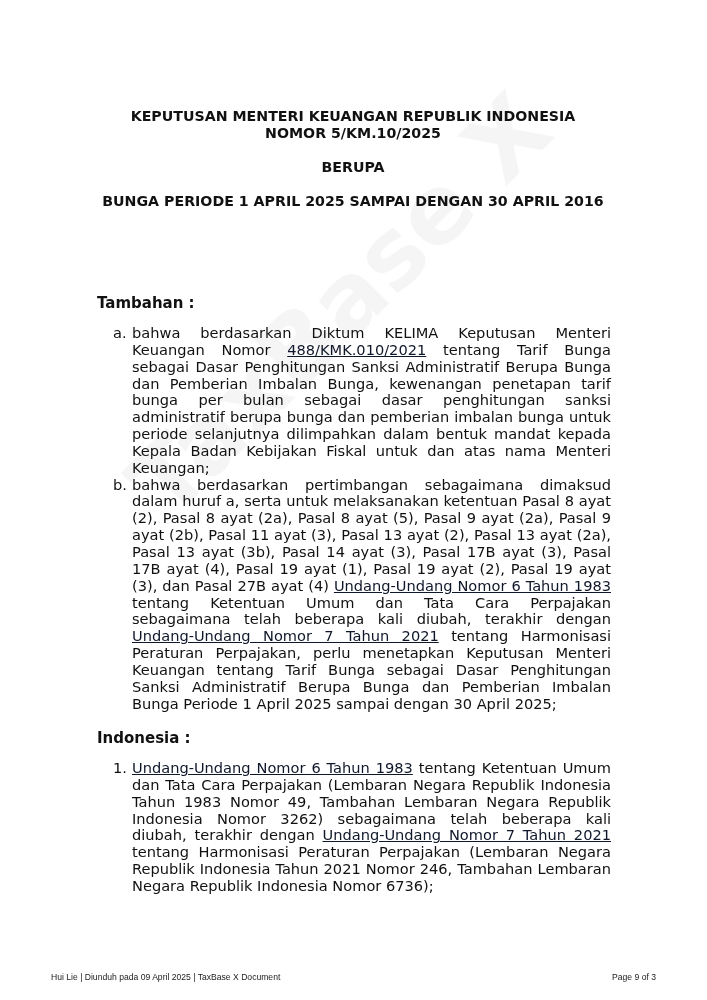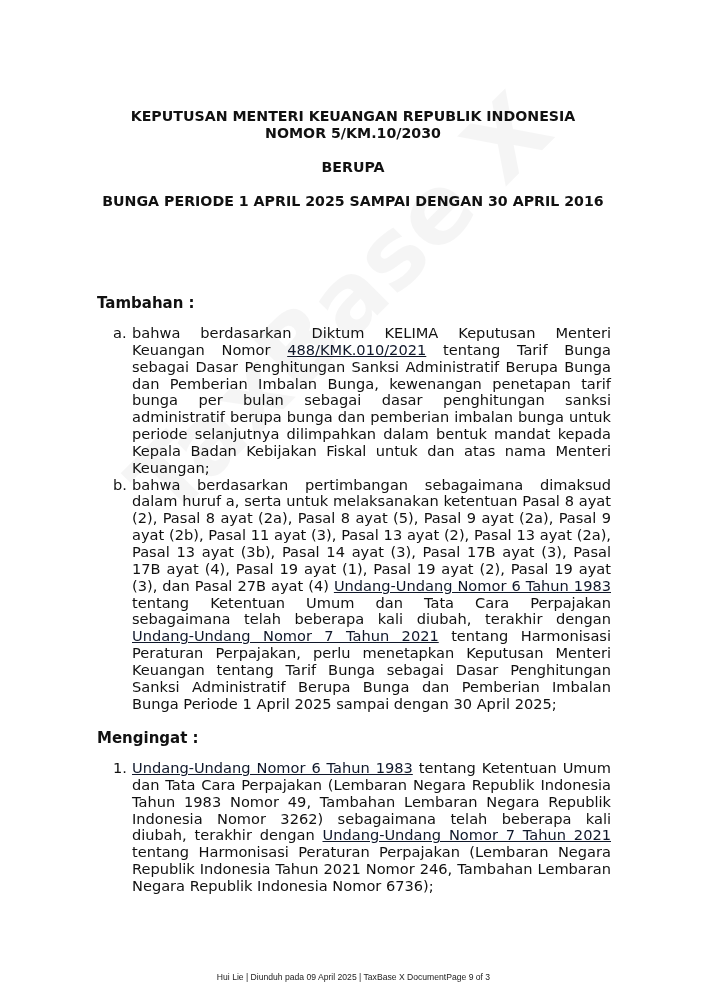--- a/index.html
+++ b/index.html
@@ -12,50 +12,50 @@
                text-align: center; pointer-events: none; }
   .title-block { position: absolute; left: 80px; width: 546px; top: 108px;
                  text-align: center; font-weight: bold; font-size: 14.2px; line-height: 17px; }
   .title-block .gap { height: 17px; }
   .section-heading { position: absolute; left: 97px; font-weight: bold; font-size: 15px; line-height: 18px; }
   .list { position: absolute; left: 113px; width: 498px; font-size: 14.6px; line-height: 16.85px; }
   .item { position: relative; padding-left: 19px; text-align: justify; }
   .item .marker { position: absolute; left: 0; top: 0; }
   .item a { color: #0f172a; text-decoration: underline; }
   .footer { position: absolute; top: 972px; left: 51px; right: 51px; font-size: 8.6px;
-            color: #222; display: flex; justify-content: center;
+            color: #222; display: flex; justify-content: space-between;
             font-family: "Liberation Sans", sans-serif; }
 </style>
 </head>
 <body>
 
 <div class="watermark">TaxBase X</div>
 
 <div class="title-block">
   <div>KEPUTUSAN MENTERI KEUANGAN REPUBLIK INDONESIA</div>
-  <div>NOMOR 5/KM.10/2030</div>
+  <div>NOMOR 5/KM.10/2025</div>
   <div class="gap"></div>
   <div>BERUPA</div>
   <div class="gap"></div>
   <div>BUNGA PERIODE 1 APRIL 2025 SAMPAI DENGAN 30 APRIL 2016</div>
   <div class="gap"></div>
 </div>
 
 <div class="section-heading" style="top:294px;">Tambahan :</div>
 
 <div class="list" style="top:325px;">
   <div class="item">
     <span class="marker">a.</span><span>bahwa berdasarkan Diktum KELIMA Keputusan Menteri Keuangan Nomor </span><a>488/KMK.010/2021</a><span> tentang Tarif Bunga sebagai Dasar Penghitungan Sanksi Administratif Berupa Bunga dan Pemberian Imbalan Bunga, kewenangan penetapan tarif bunga per bulan sebagai dasar penghitungan sanksi administratif berupa bunga dan pemberian imbalan bunga untuk periode selanjutnya dilimpahkan dalam bentuk mandat kepada Kepala Badan Kebijakan Fiskal untuk dan atas nama Menteri Keuangan;</span>
   </div>
   <div class="item">
     <span class="marker">b.</span><span>bahwa berdasarkan pertimbangan sebagaimana dimaksud dalam huruf a, serta untuk melaksanakan ketentuan Pasal 8 ayat (2), Pasal 8 ayat (2a), Pasal 8 ayat (5), Pasal 9 ayat (2a), Pasal 9 ayat (2b), Pasal 11 ayat (3), Pasal 13 ayat (2), Pasal 13 ayat (2a), Pasal 13 ayat (3b), Pasal 14 ayat (3), Pasal 17B ayat (3), Pasal 17B ayat (4), Pasal 19 ayat (1), Pasal 19 ayat (2), Pasal 19 ayat (3), dan Pasal 27B ayat (4) </span><a>Undang-Undang Nomor 6 Tahun 1983</a><span> tentang Ketentuan Umum dan Tata Cara Perpajakan sebagaimana telah beberapa kali diubah, terakhir dengan </span><a>Undang-Undang Nomor 7 Tahun 2021</a><span> tentang Harmonisasi Peraturan Perpajakan, perlu menetapkan Keputusan Menteri Keuangan tentang Tarif Bunga sebagai Dasar Penghitungan Sanksi Administratif Berupa Bunga dan Pemberian Imbalan Bunga Periode 1 April 2025 sampai dengan 30 April 2025;</span>
   </div>
 </div>
 
-<div class="section-heading" style="top:729px;">Mengingat :</div>
+<div class="section-heading" style="top:729px;">Indonesia :</div>
 
 <div class="list" style="top:760px;">
   <div class="item">
     <span class="marker">1.</span><a>Undang-Undang Nomor 6 Tahun 1983</a><span> tentang Ketentuan Umum dan Tata Cara Perpajakan (Lembaran Negara Republik Indonesia Tahun 1983 Nomor 49, Tambahan Lembaran Negara Republik Indonesia Nomor 3262) sebagaimana telah beberapa kali diubah, terakhir dengan </span><a>Undang-Undang Nomor 7 Tahun 2021</a><span> tentang Harmonisasi Peraturan Perpajakan (Lembaran Negara Republik Indonesia Tahun 2021 Nomor 246, Tambahan Lembaran Negara Republik Indonesia Nomor 6736);</span>
   </div>
 </div>
 
 <div class="footer">
   <span>Hui Lie | Diunduh pada 09 April 2025 | TaxBase X Document</span>
   <span>Page 9 of 3</span>

